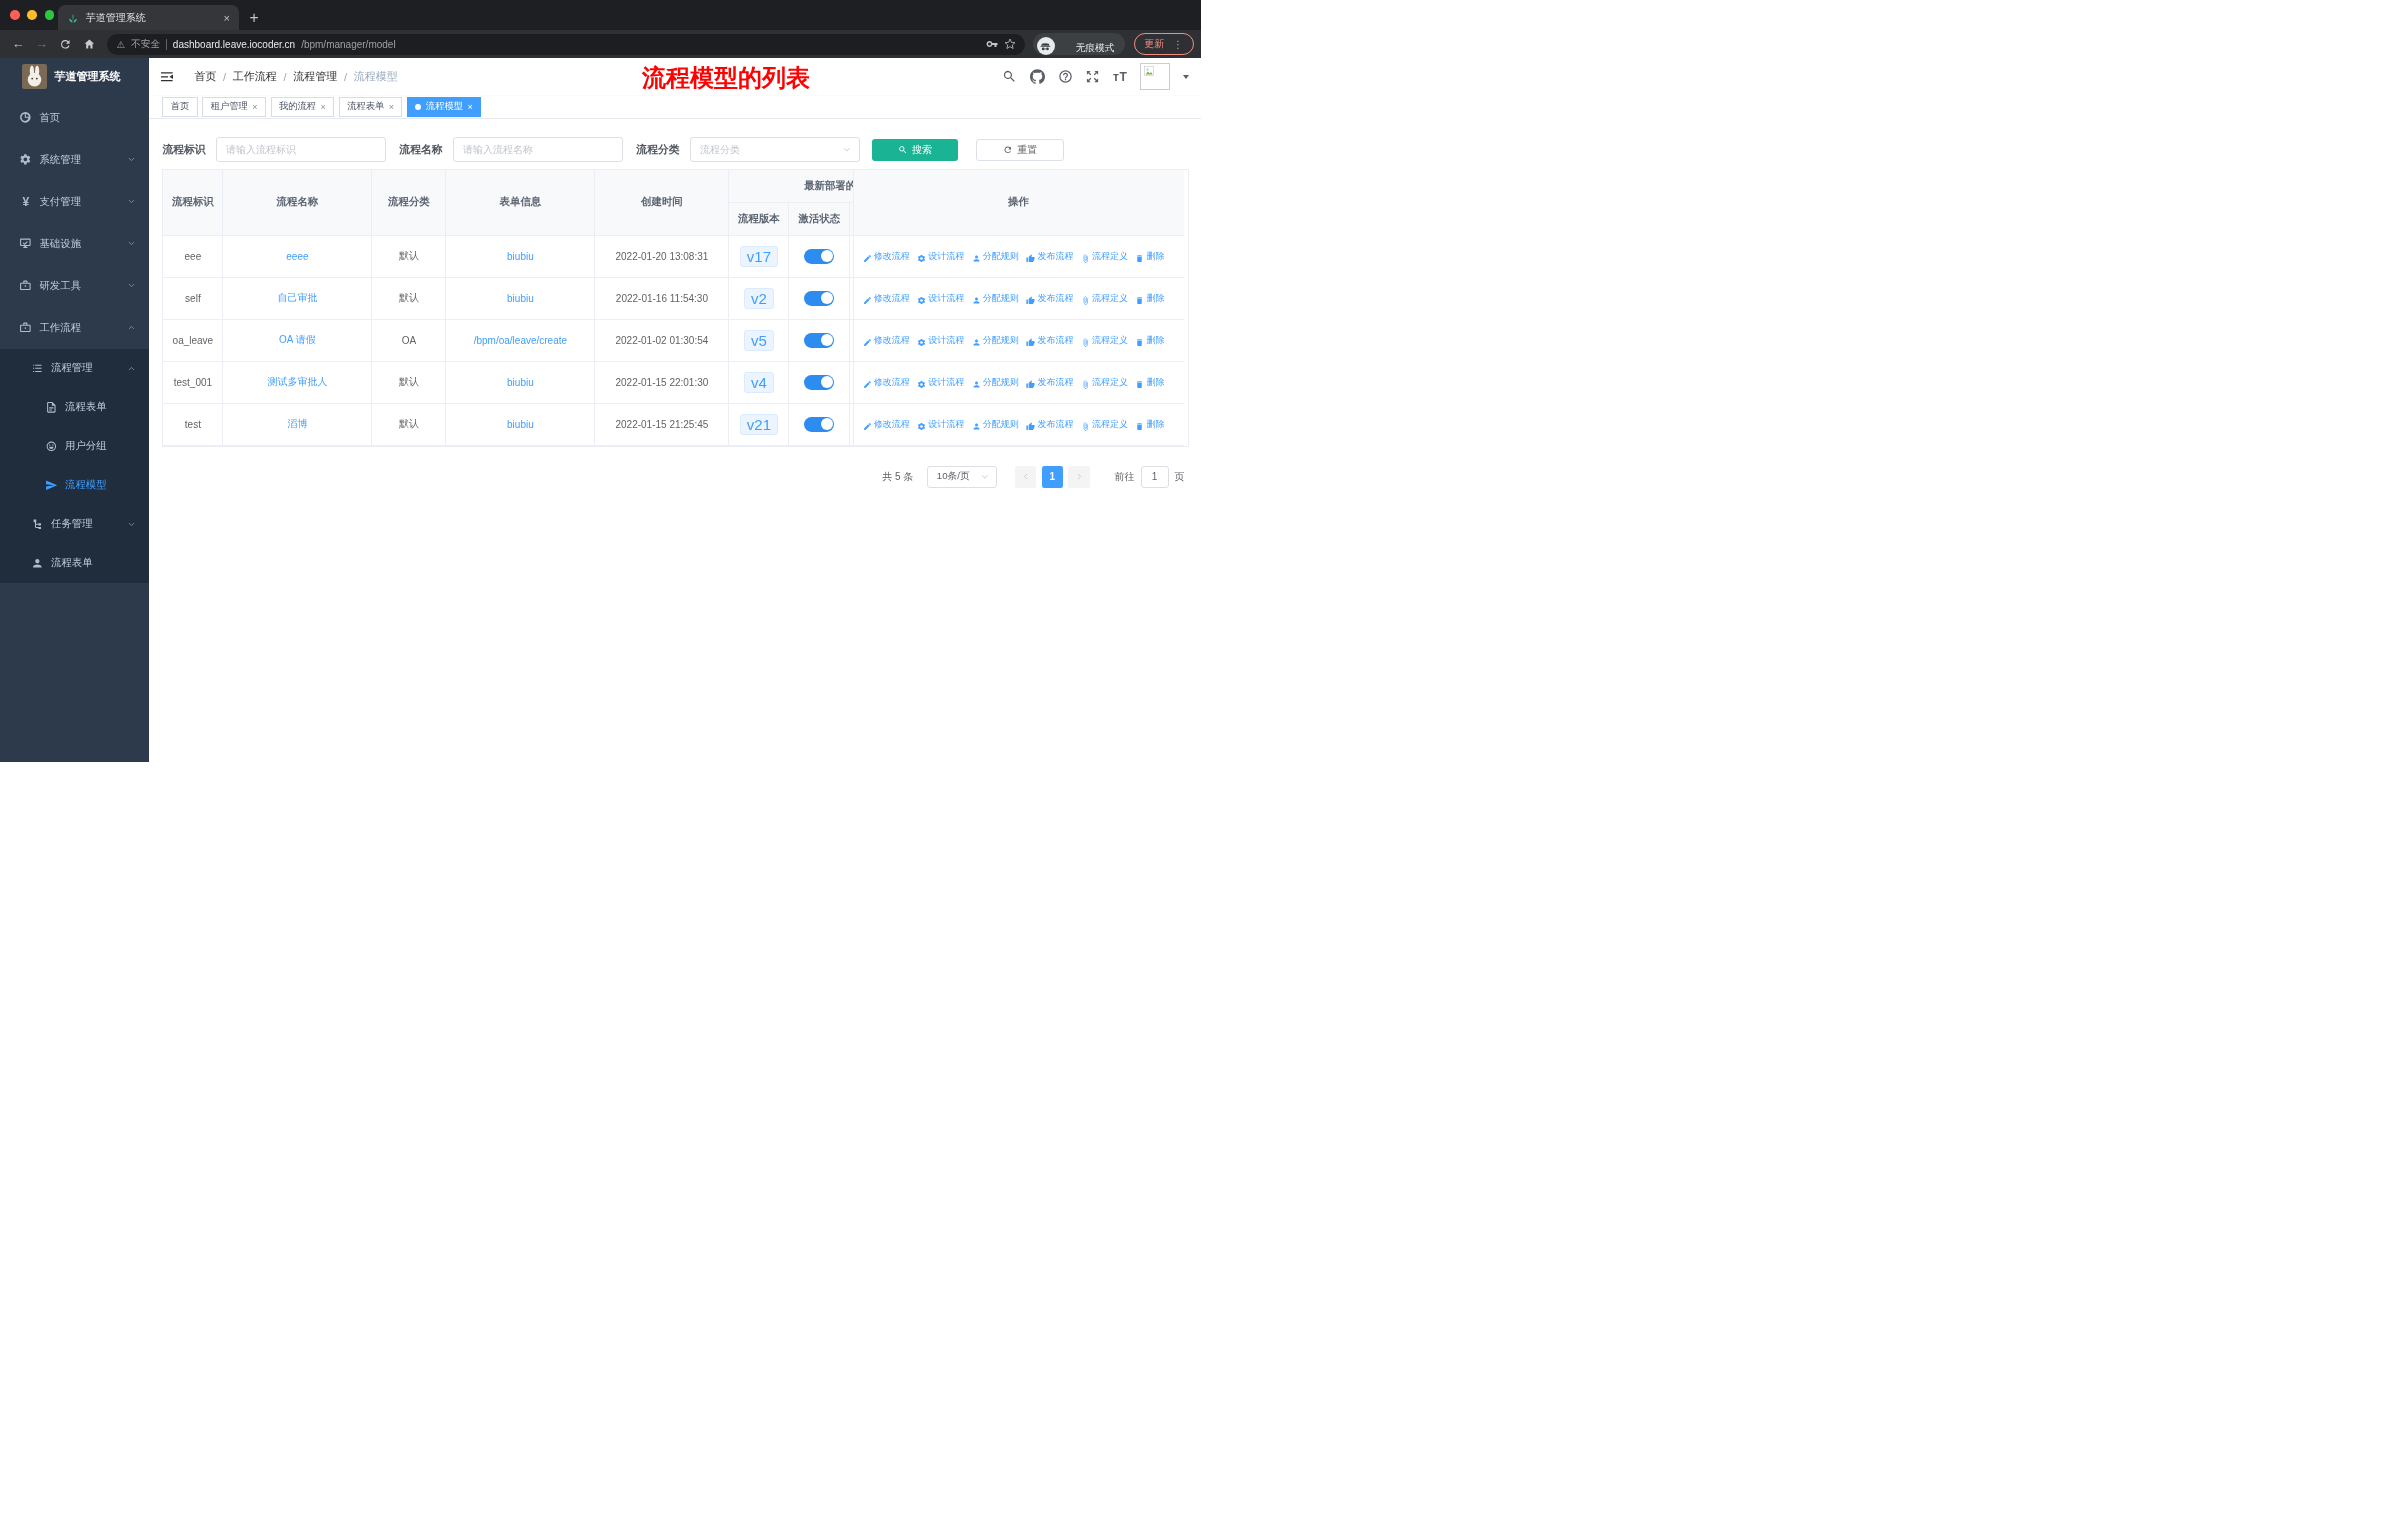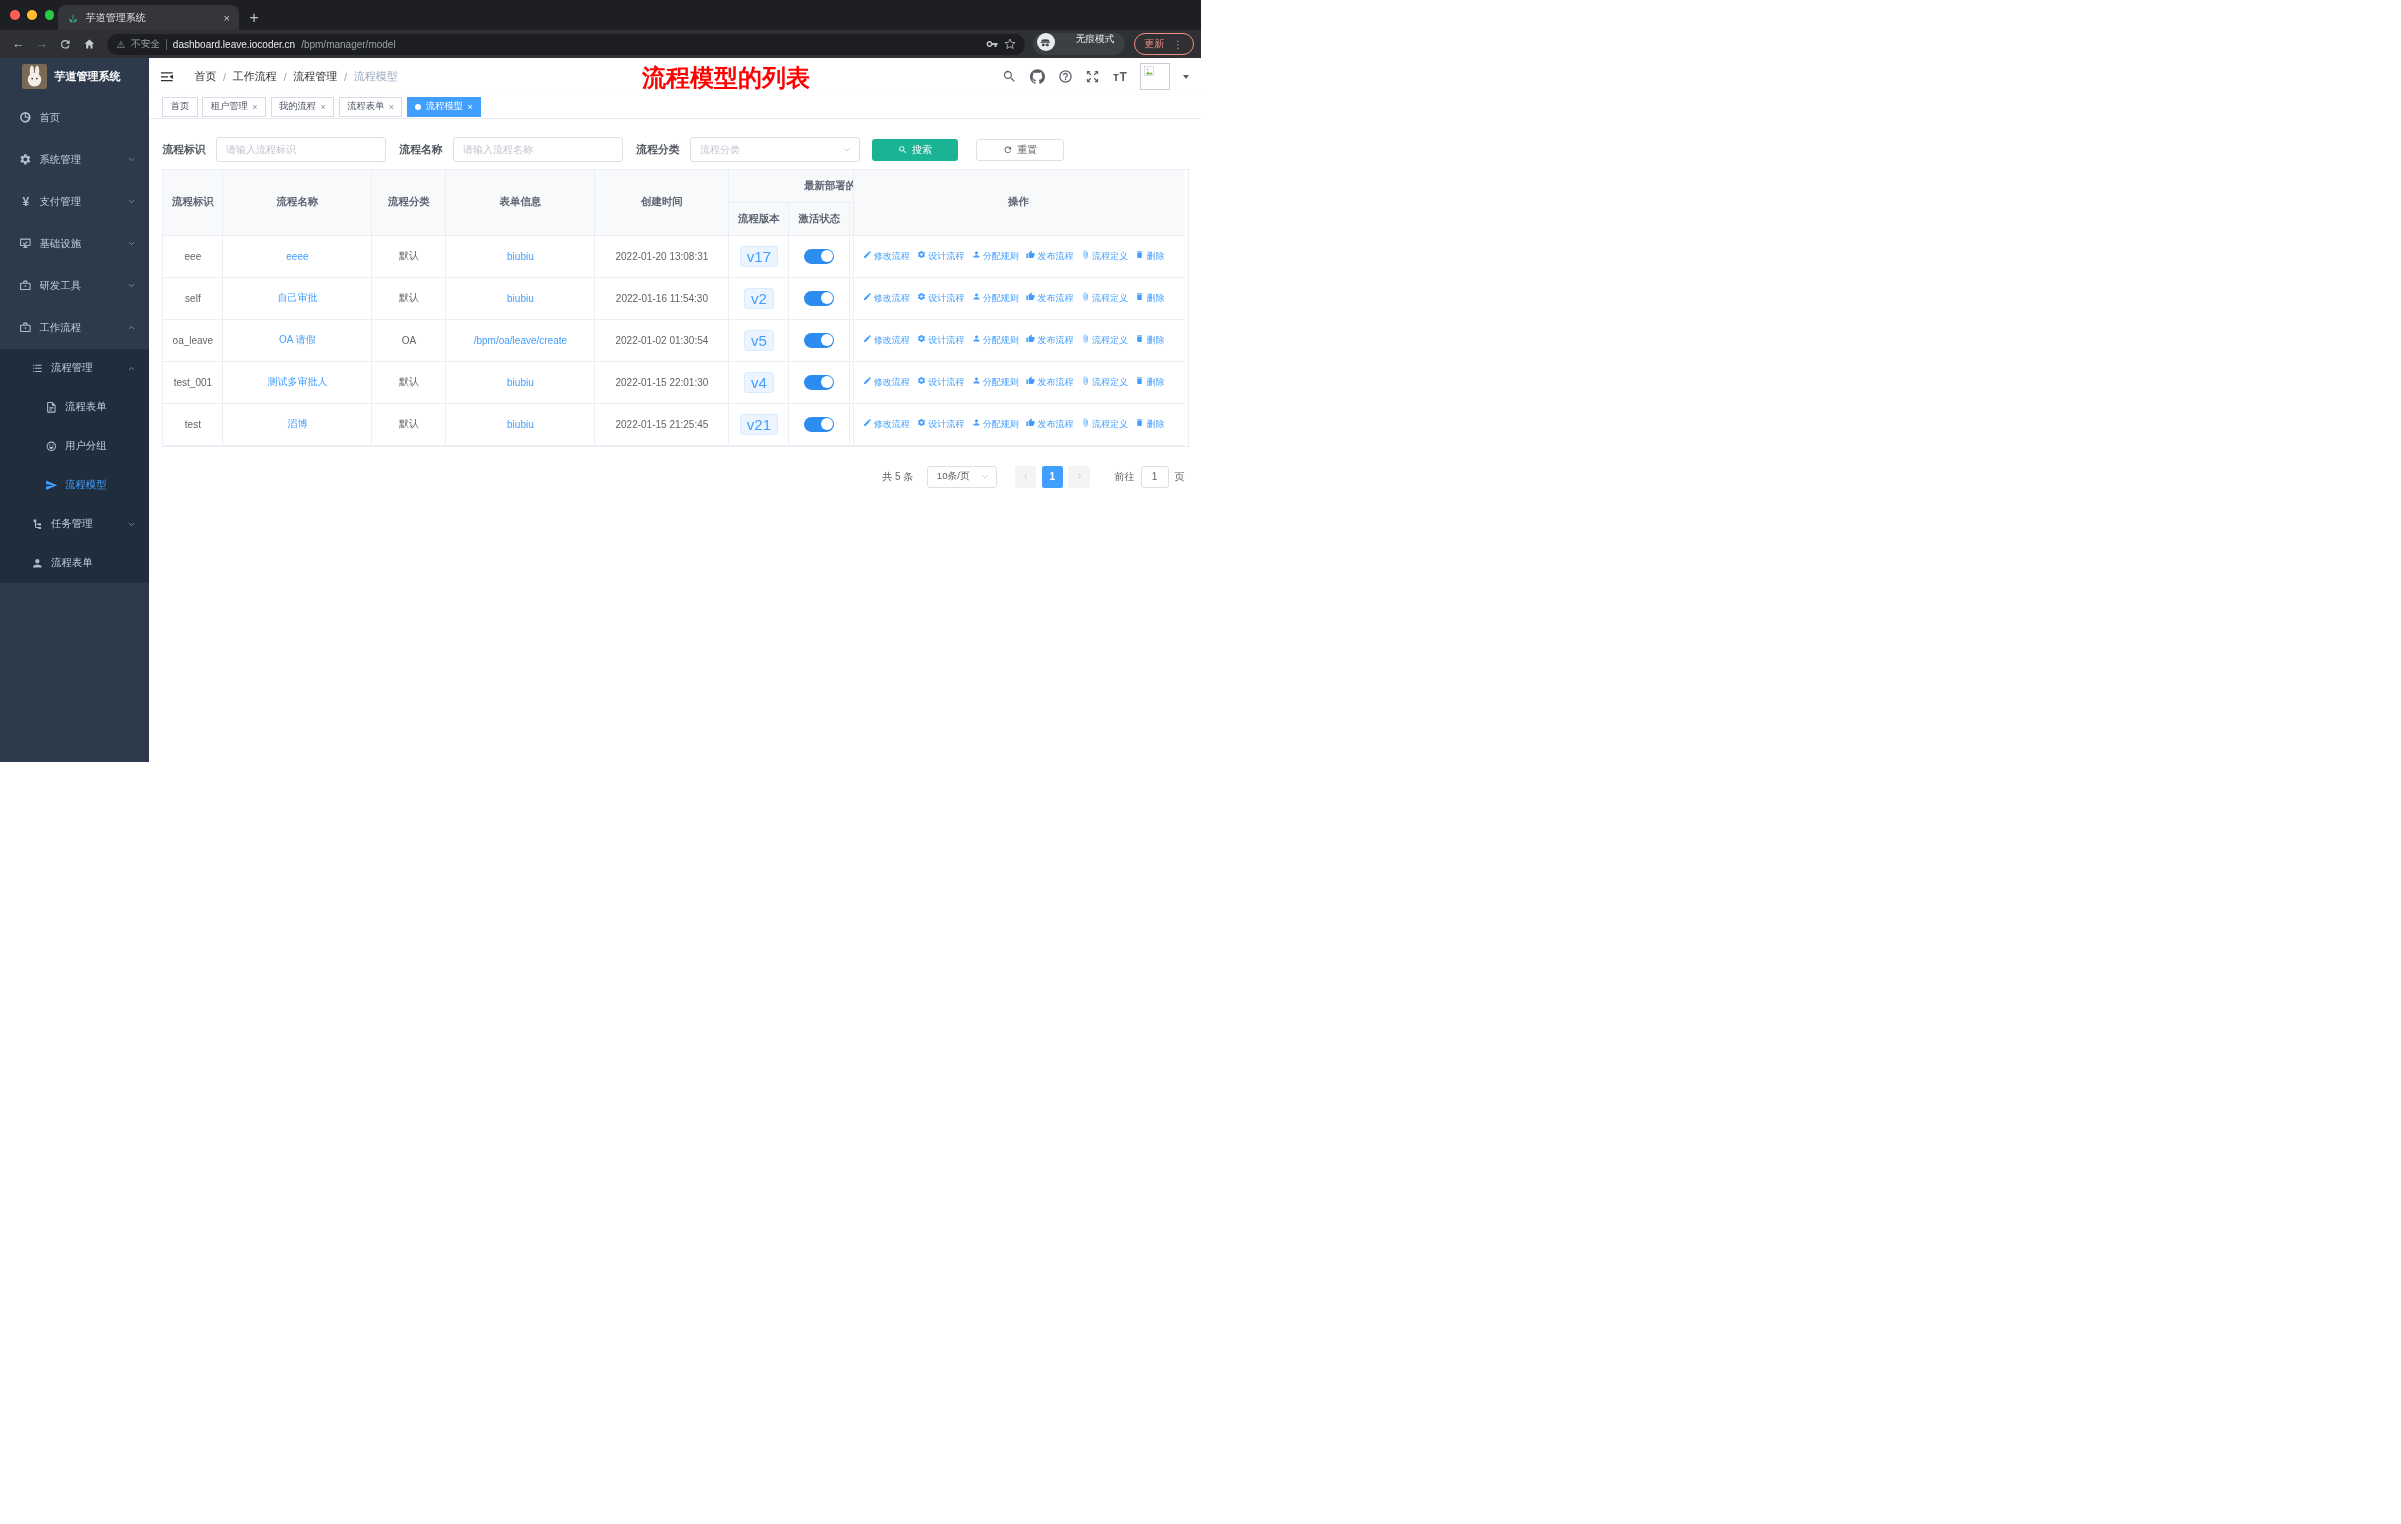--- a/index.html
+++ b/index.html
@@ -29,21 +29,21 @@
   align-items:center; padding:0 9px; margin:0 6px; font-size:9.7px; color:#9aa0a6; gap:6px; }
 .warn { font-size:9.7px; color:#9aa0a6; }
 .omni-sep { width:0.7px; height:11px; background:#5f6368; }
 .host { color:#e8eaed; font-size:10px; }
 .path { color:#9aa0a6; font-size:10px; }
 .omni-sp { flex:1; }
 .omni-ic { width:12px; height:12px; }
 .omni-ic svg { width:12px; height:12px; fill:#c0c3c8; }
 .omni-ic.star svg { fill:none; stroke:#c0c3c8; stroke-width:1.6; }
 .incog { height:22px; background:#3c4043; border-radius:11px; color:#e8eaed; display:flex;
-  align-items:flex-start; gap:21px; padding:0 10.4px 0 3.7px; font-size:9.7px; margin-right:7.4px; }
+  align-items:flex-end; gap:21px; padding:0 10.4px 0 3.7px; font-size:9.7px; margin-right:7.4px; }
 .incog-circ { width:18px; height:18px; border-radius:50%; background:#e8eaed; display:flex; align-items:center; justify-content:center; }
 .incog-circ svg { width:12.7px; height:12.7px; fill:#3c4043; }
 .update { height:22px; border:1.1px solid #f28b82; border-radius:11px; color:#f28b82;
   display:flex; align-items:center; gap:8.2px; padding:0 9.7px; font-size:10px; }
 .update .dots { font-size:10.4px; letter-spacing:0; }
 
 
 .app { display:flex; height:704px; }
 .sidebar { width:149px; flex-shrink:0; background:#2d3a4b; color:#bfcbd9; }
 .side-logo { height:37px; display:flex; align-items:center; gap:7.4px; padding-left:22px; }
@@ -128,21 +128,21 @@
 .c { height:42px; display:flex; align-items:center; justify-content:center; text-align:center;
   border-right:0.7px solid #ebeef5; border-bottom:0.7px solid #ebeef5; padding:0 3px; }
 .c.sp { flex:1; border-right:none; margin-right:4.5px; padding:0; }
 .lnk { color:#409eff; text-decoration:none; cursor:pointer; }
 .badge { background:#ecf5ff; border:0.7px solid #d9ecff; color:#409eff; border-radius:3px;
   font-size:15px; padding:2.2px 6px; line-height:1; }
 .switch { width:30px; height:15px; border-radius:7.4px; background:#2d8cf0; position:relative; display:inline-block; cursor:pointer; }
 .switch .knob { position:absolute; top:1.5px; right:1.5px; width:12px; height:12px; border-radius:50%; background:#fff; }
 .rop { position:absolute; top:0; right:4.5px; width:331px; height:42px; background:#fff; z-index:2;
   border-left:0.7px solid #ebeef5; border-bottom:0.7px solid #ebeef5; display:flex; align-items:center; padding-left:9px; gap:7.4px; }
-.act { color:#409eff; font-size:9px; text-decoration:none; display:inline-flex; align-items:flex-start; gap:2.2px; cursor:pointer; white-space:nowrap; }
+.act { color:#409eff; font-size:9px; text-decoration:none; display:inline-flex; align-items:flex-end; gap:2.2px; cursor:pointer; white-space:nowrap; }
 .ai { width:9px; height:9px; fill:#409eff; flex-shrink:0; }
 
 
 .pager { margin-top:19.4px; display:flex; align-items:center; justify-content:flex-end; font-size:10px; color:#606266; padding-right:4.5px; }
 .ptotal { margin-right:13.4px; }
 .psize { width:70px; height:21.6px; border:0.7px solid #dcdfe6; border-radius:3px; display:flex; align-items:center;
   padding:0 6px 0 9px; font-size:9.7px; color:#606266; margin-right:18px; cursor:pointer; background:#fff; }
 .psize span { flex:1; }
 .pbtn { width:21.6px; height:21.6px; border-radius:2.2px; background:#f4f4f5; display:flex; align-items:center; justify-content:center; margin-right:5.2px; }
 .pbtn svg { width:9px; height:9px; stroke:#c0c4cc; fill:none; }

